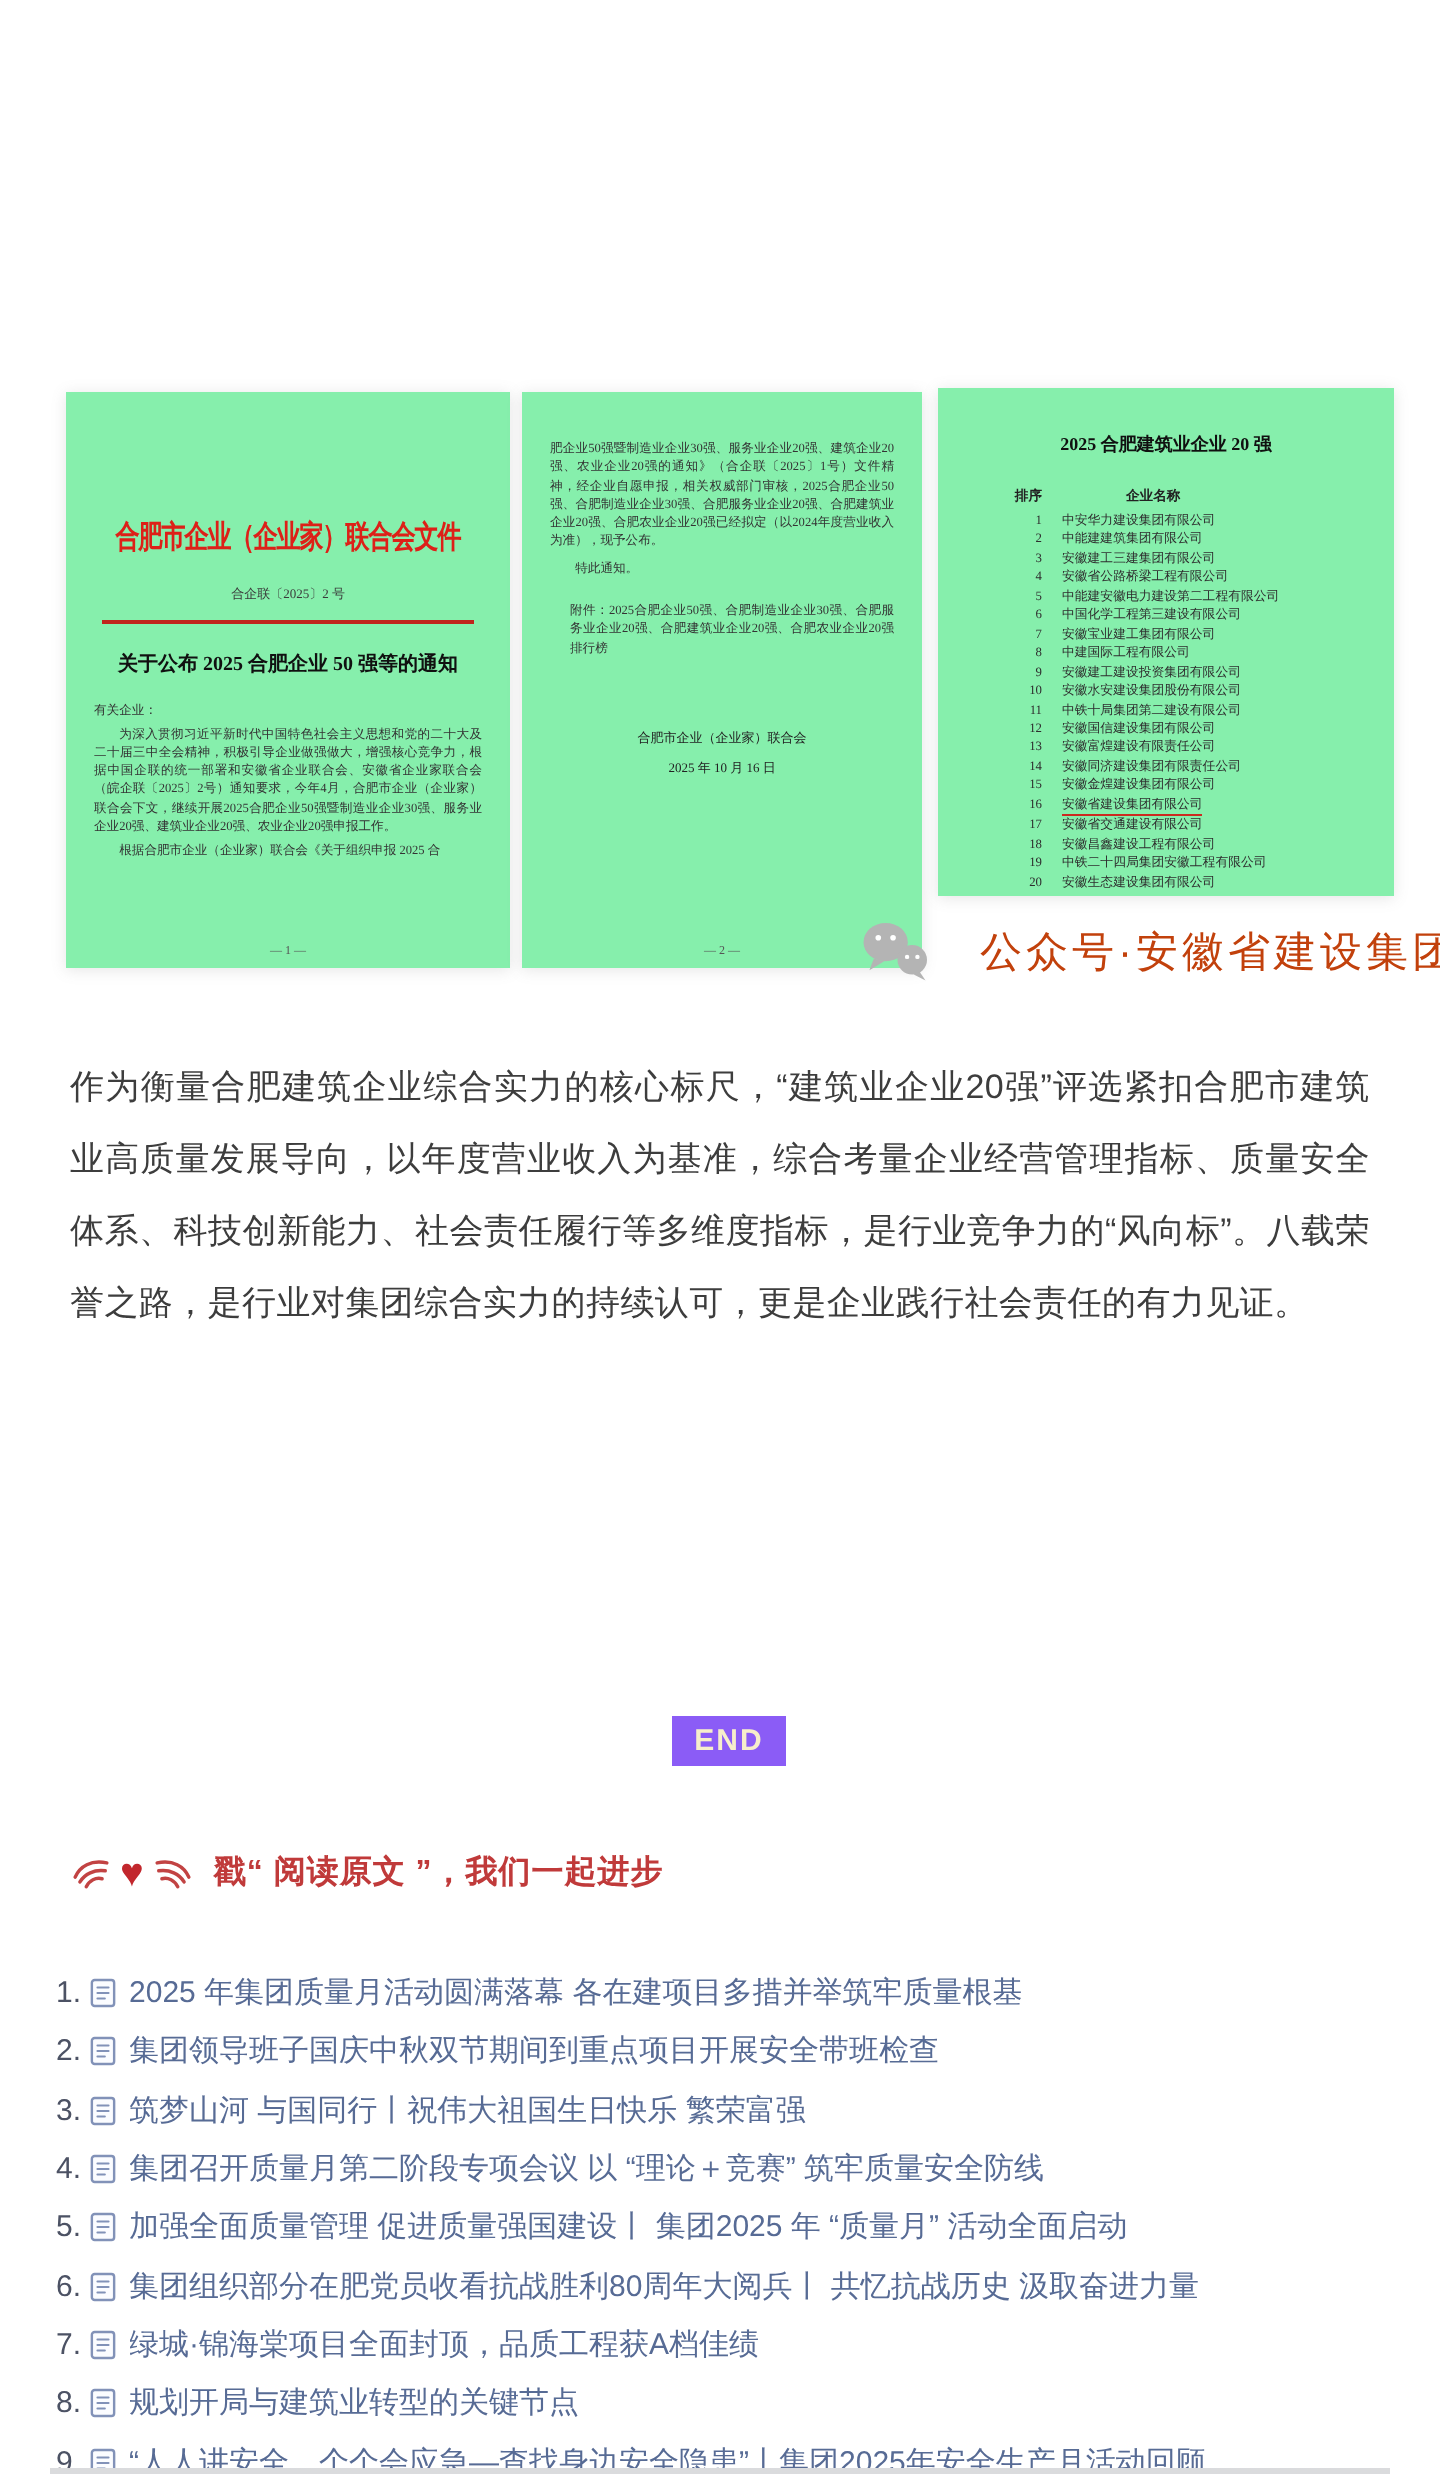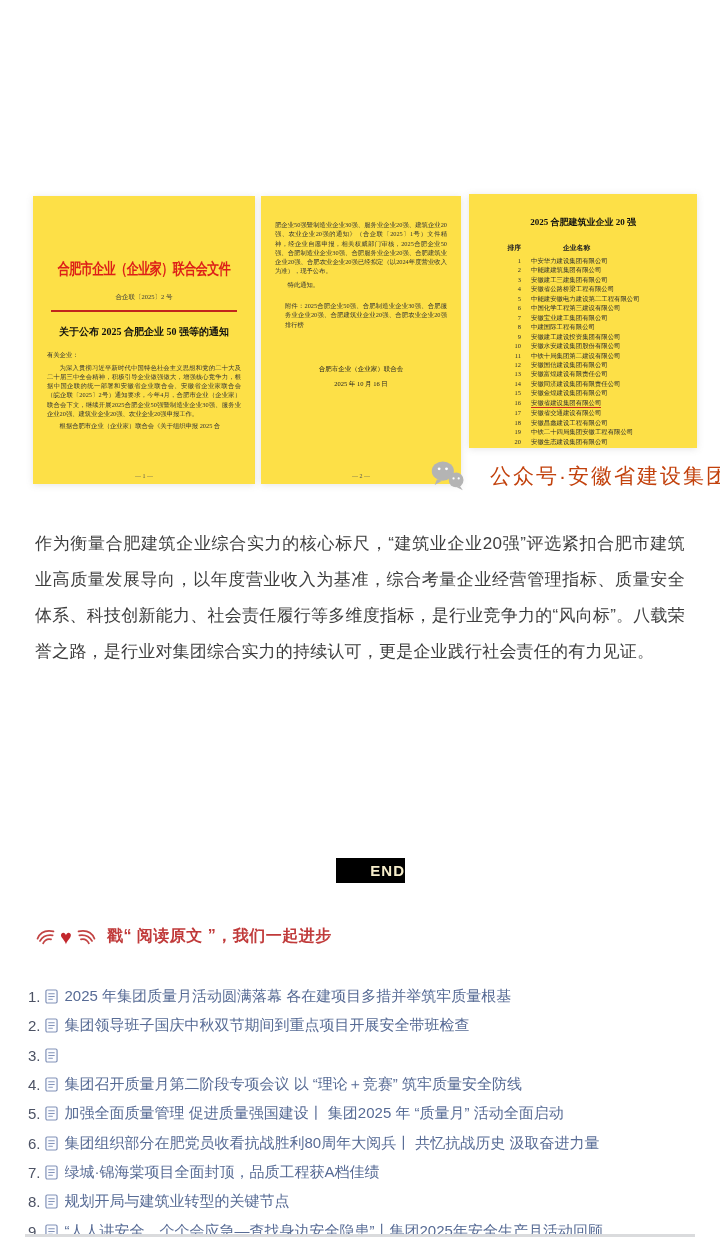--- a/index.html
+++ b/index.html
@@ -19,21 +19,21 @@
   .b5{width:9px;height:4px;background:#d3b285;}
 
   .para{position:absolute;margin:0;font-size:17px;line-height:35px;color:#3d3d3d;
         text-align:justify;letter-spacing:.2px;}
   .p1{left:10px;top:46px;width:650px;}
   .p2{left:35px;top:526px;width:650px;line-height:36px;}
   .p3{left:35px;top:694px;width:650px;}
 
   
   .doc-photo{position:absolute;left:25px;top:178px;width:670px;height:332px;margin:0;background:#fff;}
-  .page{position:absolute;background:#fde047;box-shadow:0 1px 7px rgba(110,110,110,.18);
+  .page{position:absolute;background:#86efac;box-shadow:0 1px 7px rgba(110,110,110,.18);
         font-family:"Liberation Serif","DejaVu Serif",serif;color:#333;}
   .page1{left:8px;top:18px;width:222px;height:288px;}
   .page2{left:236px;top:18px;width:200px;height:288px;}
   .page3{left:444px;top:16px;width:228px;height:254px;}
 
   .masthead{margin:62px 6px 0;text-align:center;font-size:12px;font-weight:bold;color:#dd2018;
             transform:scale(1,1.3);transform-origin:center top;letter-spacing:-.5px;white-space:nowrap;}
   .docnum{margin-top:18px;font-size:6.5px;text-align:center;color:#3a3a3a;}
   .redline{margin:8px auto 0;width:186px;height:1.5px;background:#c0251c;}
   .doc-title{margin-top:13px;font-size:10px;font-weight:bold;text-align:center;color:#101010;}
@@ -53,22 +53,22 @@
   .list-head .h-name{margin-left:42px;}
   .company-row{display:flex;padding-left:36px;font-size:6.4px;line-height:9.45px;color:#2e2e2e;}
   .company-row .rk{width:16px;text-align:right;}
   .company-row .nm{margin-left:10px;white-space:nowrap;}
   .company-row .nm.hl{border-bottom:1.3px solid #cc2a20;}
 
   .watermark{position:absolute;left:405px;top:282px;display:flex;align-items:center;gap:24px;
              color:#c2410c;font-size:21px;letter-spacing:2px;white-space:nowrap;}
 
   
-  .end-badge{position:absolute;left:336px;top:858px;width:69px;height:25px;background:#000000;
-             color:#f7eecb;font-weight:bold;font-size:15px;text-align:right;line-height:25px;letter-spacing:1px;}
+  .end-badge{position:absolute;left:336px;top:858px;width:57px;height:25px;background:#8b5cf6;
+             color:#f7eecb;font-weight:bold;font-size:15px;text-align:center;line-height:25px;letter-spacing:1px;}
 
   .cta{position:absolute;left:36px;top:926px;display:flex;align-items:center;gap:5px;cursor:pointer;}
   .heart{color:#c2272d;font-size:20px;line-height:18px;}
   .cta-text{font-size:16px;font-weight:bold;color:#c03a3a;letter-spacing:.5px;margin-left:6px;}
 
   .related{position:absolute;left:28px;top:982px;width:682px;margin:0;padding:0;list-style:none;}
   .rel-item{display:flex;align-items:center;height:29.3px;cursor:pointer;}
   .rel-num{font-size:15px;color:#4c5264;margin-right:4px;}
   .doc-ico{display:inline-flex;margin-right:7px;flex:0 0 auto;}
   .rel-title{font-size:15px;color:#576b95;white-space:nowrap;overflow:hidden;}
@@ -277,20 +277,21 @@
       </li>
 
       <li class="rel-item">
         <span class="rel-num">3.</span>
         <span class="doc-ico">
           <svg viewBox="0 0 14 16" width="13" height="15">
             <rect x="1" y="1" width="12" height="14" rx="1.5" fill="#fbfcff" stroke="#8292b8" stroke-width="1.3"></rect>
             <path d="M4 5 h6 M4 8 h6 M4 11 h4" stroke="#8292b8" stroke-width="1.1" stroke-linecap="round" fill="none"></path>
           </svg>
         </span>
+        <span class="rel-title">筑梦山河 与国同行丨祝伟大祖国生日快乐 繁荣富强</span>
       </li>
 
       <li class="rel-item">
         <span class="rel-num">4.</span>
         <span class="doc-ico">
           <svg viewBox="0 0 14 16" width="13" height="15">
             <rect x="1" y="1" width="12" height="14" rx="1.5" fill="#fbfcff" stroke="#8292b8" stroke-width="1.3"></rect>
             <path d="M4 5 h6 M4 8 h6 M4 11 h4" stroke="#8292b8" stroke-width="1.1" stroke-linecap="round" fill="none"></path>
           </svg>
         </span>

